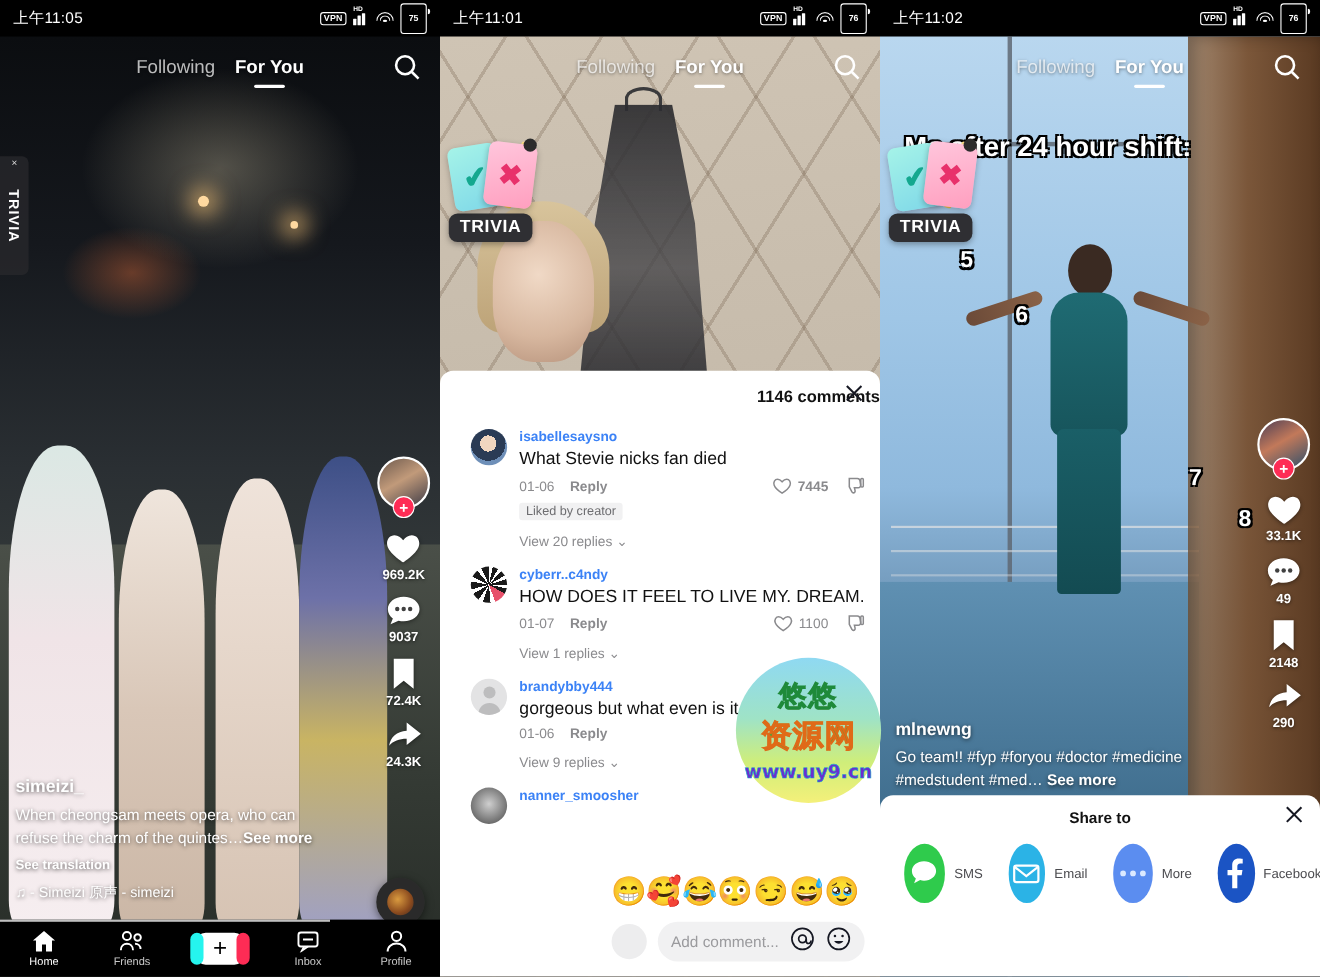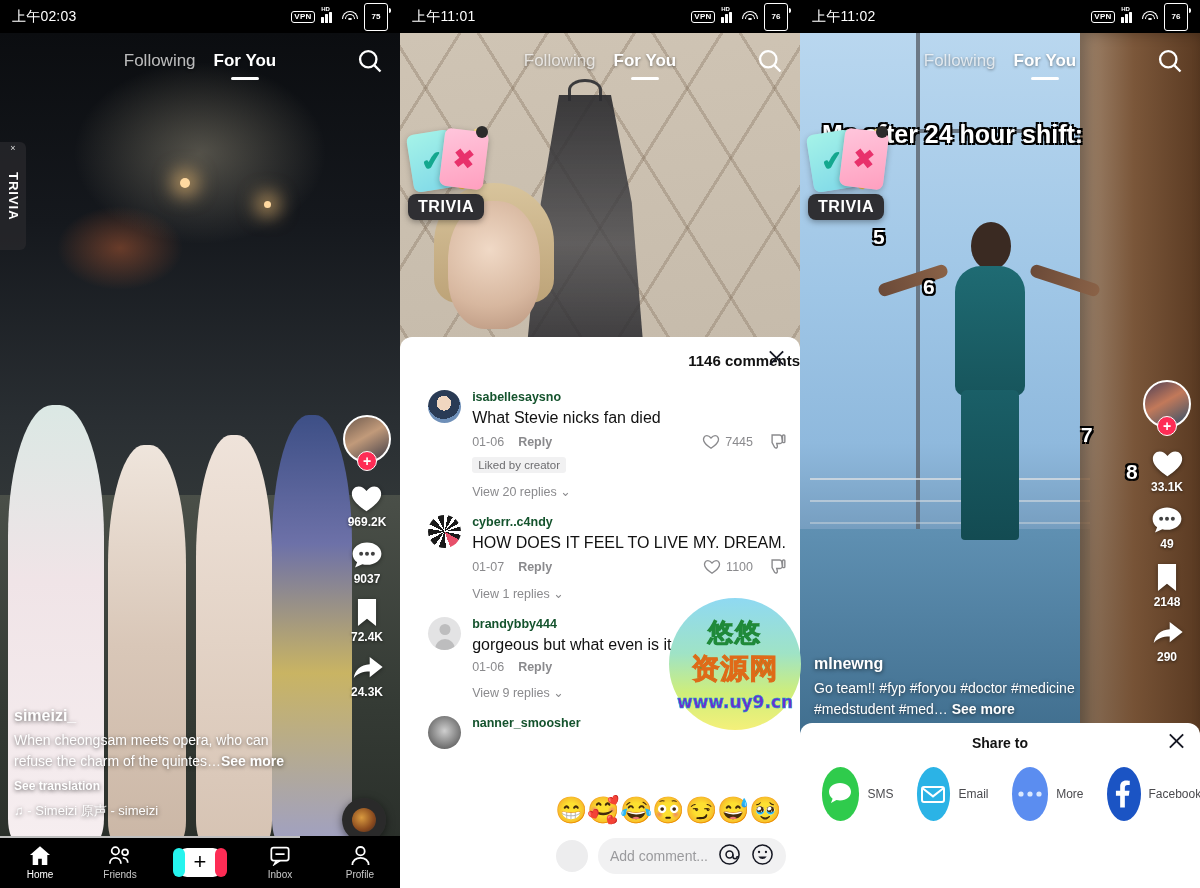--- a/index.html
+++ b/index.html
@@ -189,21 +189,21 @@
      width:11px; height:11px; border-radius:50%; background:#bdbdbe; }
   .cav.ph:after{ content:""; position:absolute; left:50%; bottom:0; transform:translateX(-50%);
      width:20px; height:11px; border-radius:10px 10px 0 0; background:#bdbdbe; }
   .cav.a1{ background:radial-gradient(circle at 48% 40%, #f0d6c0 0 28%, #2a3b55 28% 60%, #6e8fb8 60%); }
   .cav.a2{ background:conic-gradient(#fff 0 12deg,#1a1a1a 12deg 30deg,#fff 30deg 42deg,#1a1a1a 42deg 60deg,
       #fff 60deg 72deg,#1a1a1a 72deg 90deg,#fff 90deg 102deg,#1a1a1a 102deg 120deg,#e7506a 120deg 160deg,
       #fff 160deg 175deg,#1a1a1a 175deg 200deg,#fff 200deg 215deg,#1a1a1a 215deg 240deg,#fff 240deg 255deg,
       #1a1a1a 255deg 280deg,#fff 280deg 295deg,#1a1a1a 295deg 320deg,#fff 320deg 335deg,#1a1a1a 335deg 360deg); }
   .cav.a4{ background:radial-gradient(circle at 50% 45%, #cfcfcf, #6f6f6f 70%, #3a3a3a); }
   .cbody{ flex:1; min-width:0; }
-  .cuser{ font-size:12.5px; color:#14532d; font-weight:bold; }
+  .cuser{ font-size:12.5px; color:#3b82f6; font-weight:bold; }
   .ctext{ font-size:16px; color:#111; margin-top:3px; line-height:21px; }
   .cmeta{ display:flex; align-items:center; gap:14px; margin-top:5px; }
   .cdate,.creply{ font-size:12.5px; color:#8a8a8d; }
   .creply{ font-weight:bold; cursor:pointer; }
   .clikes{ margin-left:auto; display:flex; align-items:center; gap:16px; }
   .clike{ display:flex; align-items:center; gap:5px; color:#8a8a8d; font-size:12.5px; cursor:pointer; }
   .badge-liked{ display:inline-block; margin-top:7px; background:#f1f1f2; color:#6d6d70;
      font-size:11.5px; border-radius:3px; padding:2px 6px; }
   .viewreplies{ font-size:12.5px; color:#8a8a8d; margin-top:11px; cursor:pointer; }
   .emoji-row{ display:flex; justify-content:space-between; padding:8px 18px 6px; }
@@ -249,21 +249,21 @@
       <div class="lamp" style="left:180px;top:145px"></div>
       <div class="lamp" style="left:264px;top:168px;width:7px;height:7px"></div>
       <div class="street"></div>
       <div class="figure" style="left:8px;bottom:5%;width:96px;height:440px;background:linear-gradient(180deg,#dbe8e4 0%,#f0e4e7 40%,#f6eef0 100%)"></div>
       <div class="figure" style="left:108px;bottom:5%;width:78px;height:400px;background:linear-gradient(180deg,#efe5dc 0%,#d9c7b8 50%,#cbb7a6 100%)"></div>
       <div class="figure" style="left:196px;bottom:5%;width:76px;height:410px;background:linear-gradient(180deg,#efe3da 0%,#e3d3c6 50%,#d6c3b3 100%)"></div>
       <div class="figure" style="left:272px;bottom:5%;width:80px;height:430px;background:linear-gradient(180deg,#3d4f86 0%,#6d71a8 30%,#c9b463 60%,#9fa0c4 100%)"></div>
     </div>
 
     <div class="statusbar">
-      <div class="sb-time">上午02:03</div>
+      <div class="sb-time">上午11:05</div>
       <div class="sb-icons">
         <span class="ic-vpn">VPN</span>
         <span class="ic-sig">
           <b class="ic-hd">HD</b>
             <i></i>
             <i></i>
             <i></i>
             <i></i>
         </span>
         <span class="ic-wifi">
@@ -451,21 +451,21 @@
             <div class="cuser">isabellesaysno</div>
             <div class="ctext">What Stevie nicks fan died</div>
             <div class="cmeta">
               <span class="cdate">01-06</span>
               <span class="creply">Reply</span>
               <span class="clikes">
                 <span class="clike">
                   <svg width="18" height="17" viewBox="0 0 24 22" fill="none" stroke="#8a8a8d" stroke-width="1.8">
                       <path d="M12 20s-8-5.1-9.6-9.6C1 6.6 3.2 3.2 6.5 3.2c2.2 0 3.9 1.3 5.5 3.1 1.6-1.8 3.3-3.1 5.5-3.1 3.3 0 5.5 3.4 4.1 7.2C20 14.9 12 20 12 20z"></path>
                     </svg>
-                  <b style="font-weight:normal">7445</b>
+                  <b style="font-weight:bold">7445</b>
                 </span>
                 <span class="clike">
                   <svg width="17" height="17" viewBox="0 0 22 22" fill="none" stroke="#8a8a8d" stroke-width="1.8">
                       <path d="M4 2.5h9.5c1.6 0 2.8 1.1 3 2.6l.8 5c.25 1.8-1.1 3.4-2.9 3.4H10l.8 3.4c.3 1.4-.7 2.6-2 2.6-.7 0-1.3-.4-1.6-1L4 12.5z"></path>
                       <rect x="17.5" y="2.5" width="3" height="10" rx="1.2"></rect>
                     </svg>
                 </span>
               </span>
             </div>
             <div class="badge-liked">Liked by creator</div>

